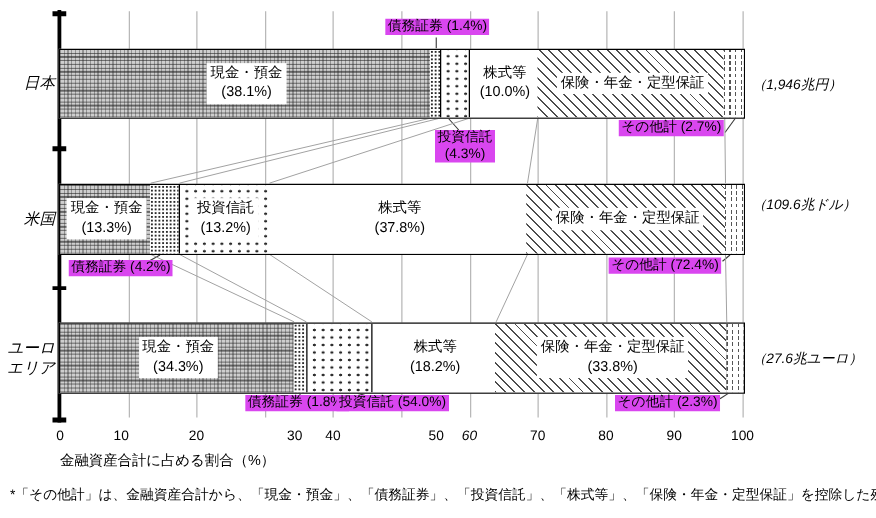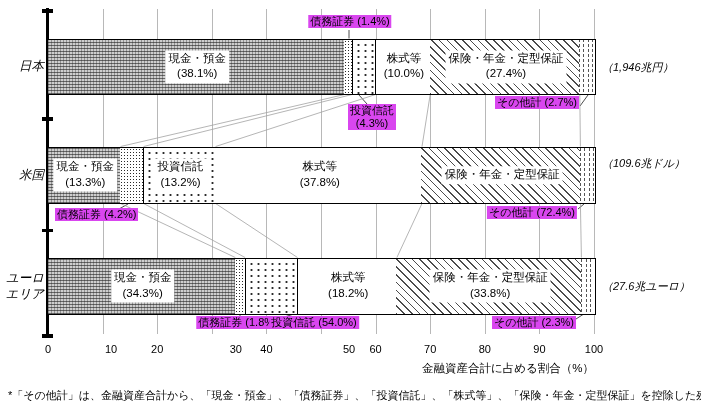--- a/index.html
+++ b/index.html
@@ -36,21 +36,21 @@
     padding:0 2px;z-index:4;text-align:center;
   }
   .category{
     position:absolute;left:2px;width:42px;text-align:right;font-size:12.5px;font-style:italic;
     line-height:1.25;z-index:4;
   }
   .total{
     position:absolute;left:602px;width:98px;font-size:11px;font-style:italic;white-space:nowrap;z-index:4;
   }
   .xtick{position:absolute;transform:translateX(-50%);font-size:11px;z-index:4;}
-  #x-axis-title{position:absolute;left:48px;width:546px;text-align:right;top:361px;font-size:11.5px;z-index:4;}
+  #x-axis-title{position:absolute;left:48px;width:546px;text-align:left;top:361px;font-size:11.5px;z-index:4;}
   #footnote{position:absolute;left:8px;top:388px;font-size:11px;z-index:4;white-space:nowrap;}
 </style>
 </head>
 <body>
 
 <div id="stage">
   <svg id="connector-svg" width="701" height="414" viewBox="0 0 701 414">
       <line x1="349" y1="30" x2="349" y2="38.5" stroke="#3a3a3a" stroke-width="0.9"></line>
       <line x1="359" y1="95" x2="367" y2="104" stroke="#3a3a3a" stroke-width="0.9"></line>
       <line x1="588" y1="95" x2="580" y2="106" stroke="#3a3a3a" stroke-width="0.9"></line>
@@ -100,21 +100,20 @@
         <div class="seg p1" style="flex-basis: 7.6px;"></div>
         <div class="seg p2" style="flex-basis: 23.5px;"></div>
         <div class="seg p3" style="flex-basis: 54.6px;"></div>
         <div class="inlabel" style="left: 356.4px;">
           <div>株式等</div>
           <div>(10.0%)</div>
         </div>
         <div class="seg p4" style="flex-basis: 149.6px;"></div>
         <div class="inlabel" style="left: 458.502px;">
           <div>保険・年金・定型保証</div>
-          <div>(27.4%)</div>
         </div>
         <div class="seg p5 last" style="flex-basis: 14.7px;"></div>
       </div>
       <div class="bar" style="left: 46.5px; top: 146.5px; width: 549px; height: 57px;">
         <div class="seg p0" style="flex-basis: 72.6px;"></div>
         <div class="inlabel" style="left: 37.809px;">
           <div>現金・預金</div>
           <div>(13.3%)</div>
         </div>
         <div class="seg p1" style="flex-basis: 22.9px;"></div>
@@ -176,26 +175,26 @@
         <div>ユーロ</div>
         <div>エリア</div>
       </div>
       <div class="total" style="top: 279px;">（27.6兆ユーロ）</div>
       <div class="callout" style="top: 316px; left: 238px; transform: translateX(-50%);">債務証券 (1.8%)</div>
       <div class="callout" style="top: 316px; left: 314px; transform: translateX(-50%);">投資信託 (54.0%)</div>
       <div class="callout" style="top: 316px; left: 576px; transform: translateX(-100%);">その他計 (2.3%)</div>
     </div>
   <div id="xticks">
       <div class="xtick" style="left: 48px; top: 343px;">0</div>
-      <div class="xtick" style="left: 111px; top: 343px;">10</div>
+      <div class="xtick" style="left: 97px; top: 343px;">10</div>
       <div class="xtick" style="left: 157.2px; top: 343px;">20</div>
       <div class="xtick" style="left: 211.8px; top: 343px; margin-left: 24px;">30</div>
       <div class="xtick" style="left: 266.4px; top: 343px;">40</div>
       <div class="xtick" style="left: 321px; top: 343px; margin-left: 28px;">50</div>
-      <div class="xtick" style="left: 375.6px; top: 343px;">60</div>
+      <div class="xtick" style="left: 375.6px; top: 343px; font-style: italic;">60</div>
       <div class="xtick" style="left: 430.2px; top: 343px;">70</div>
       <div class="xtick" style="left: 484.8px; top: 343px;">80</div>
       <div class="xtick" style="left: 539.4px; top: 343px;">90</div>
       <div class="xtick" style="left: 594px; top: 343px;">100</div>
     </div>
   <div id="x-axis-title">金融資産合計に占める割合（%）</div>
   <div id="footnote">*「その他計」は、金融資産合計から、「現金・預金」、「債務証券」、「投資信託」、「株式等」、「保険・年金・定型保証」を控除した残差。</div>
 </div>
 
 </body></html>

